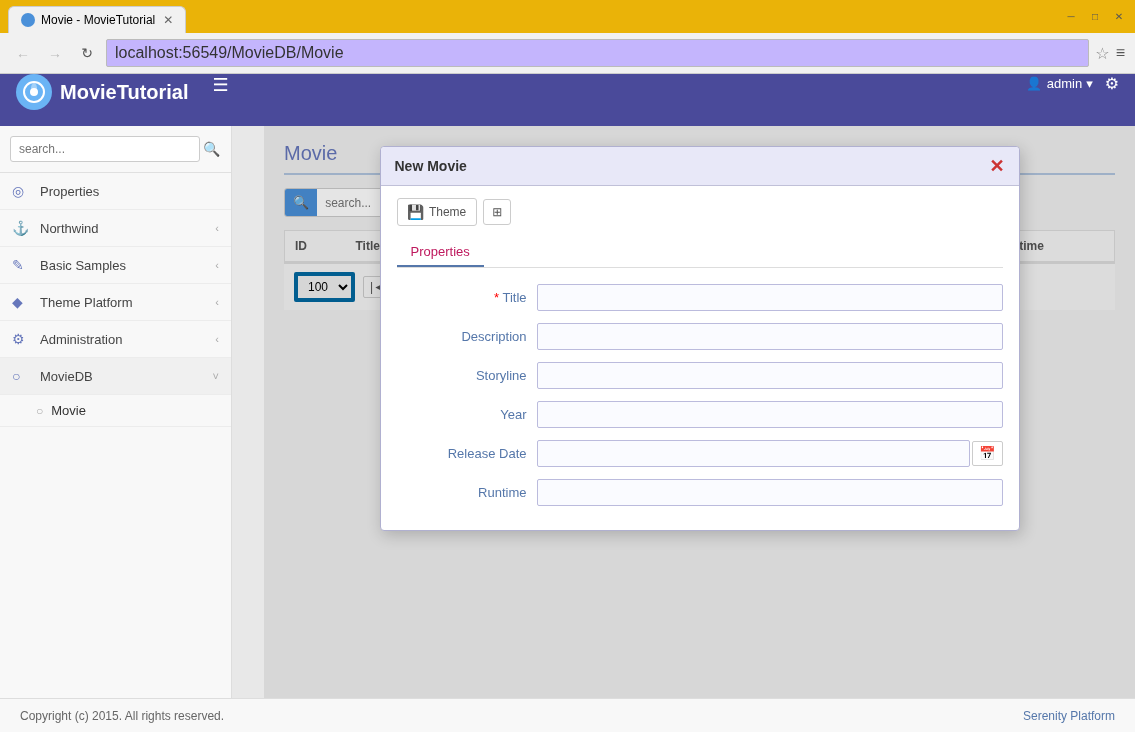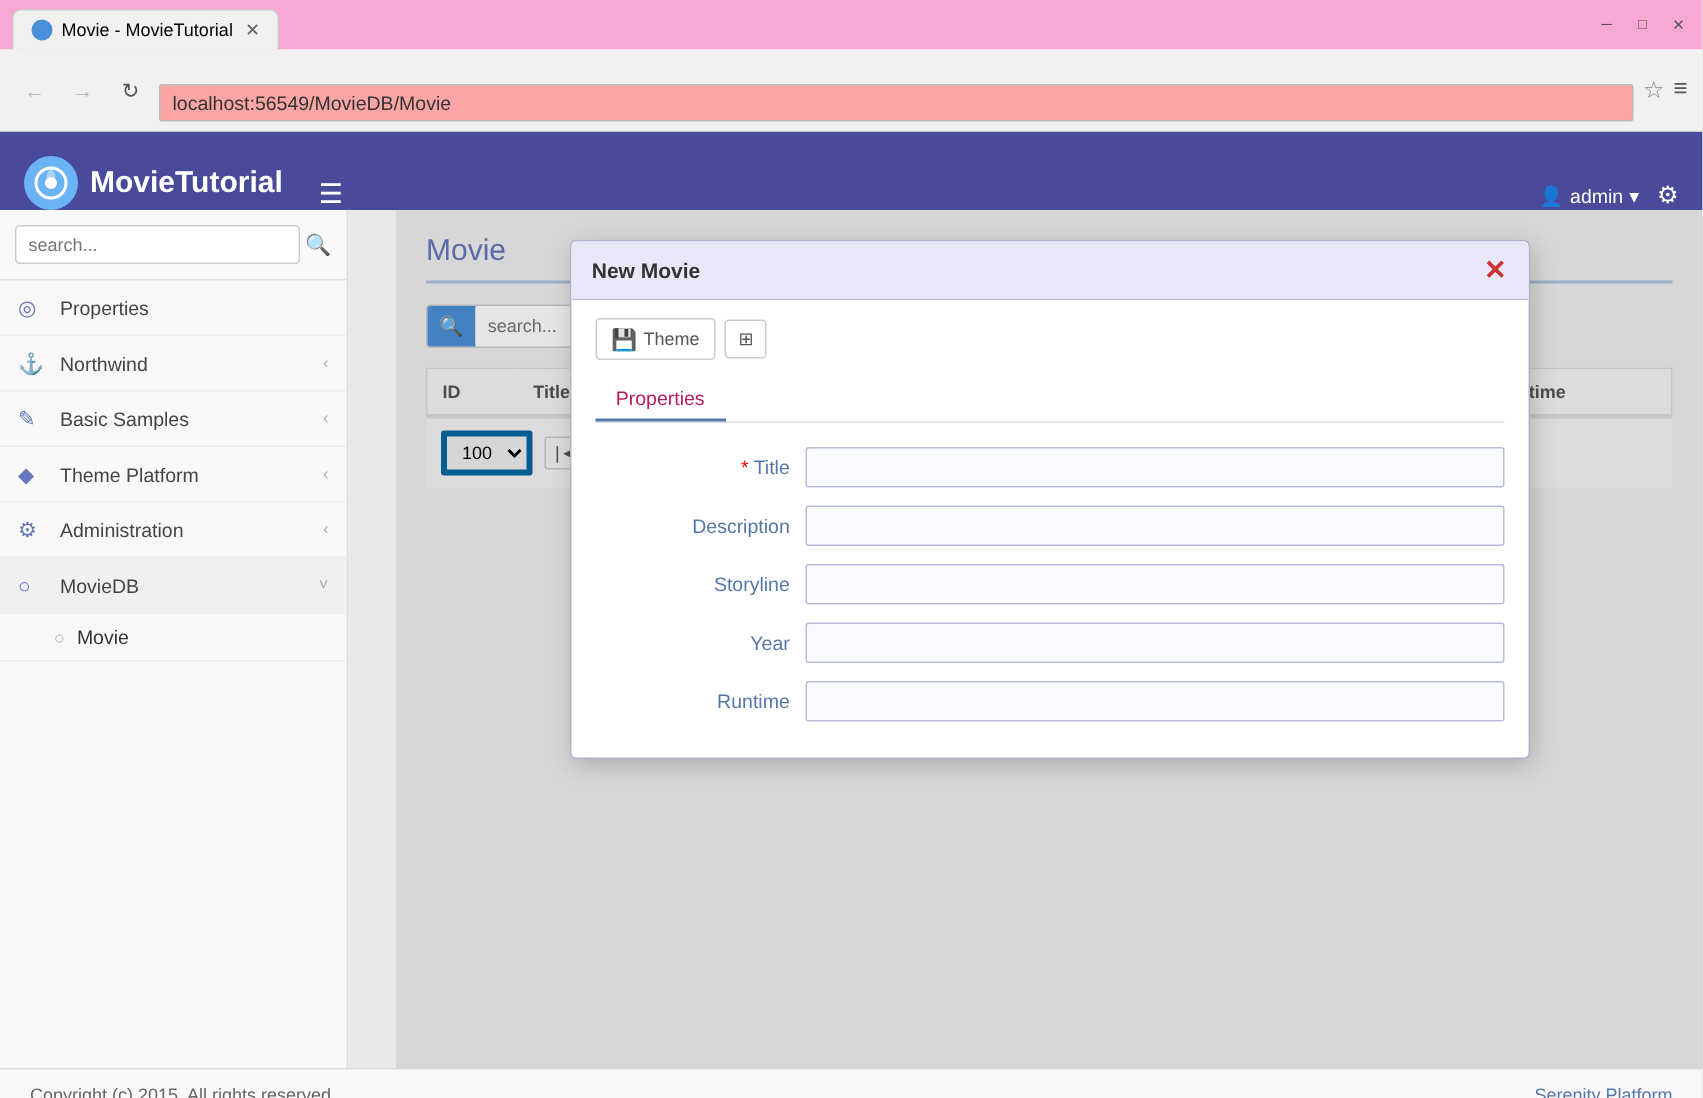--- a/index.html
+++ b/index.html
@@ -1,36 +1,36 @@
 <!DOCTYPE html>
 <html><head>
   <meta charset="utf-8">
   <style>
     * { box-sizing: border-box; margin: 0; padding: 0; }
     body { font-family: 'Segoe UI', Arial, sans-serif; font-size: 13px; background: #e8e8e8; }
 
     
     .browser-chrome { background: #f1f1f1; border-bottom: 1px solid #ccc; }
-    .browser-titlebar { display: flex; align-items: center; padding: 6px 8px 0; background: #f9a8d4; }
+    .browser-titlebar { display: flex; align-items: center; padding: 6px 8px 0; background: #eab308; }
     .browser-tab { display: flex; align-items: center; background: #f1f1f1; border-radius: 6px 6px 0 0; padding: 6px 12px; font-size: 12px; min-width: 160px; border: 1px solid #ccc; border-bottom: none; }
     .browser-tab .favicon { width: 14px; height: 14px; background: #4a90d9; border-radius: 50%; margin-right: 6px; display: inline-block; }
     .browser-tab-label { flex: 1; }
     .browser-tab-close { cursor: pointer; color: #666; margin-left: 8px; }
     .browser-win-controls { margin-left: auto; display: flex; gap: 8px; padding-bottom: 6px; }
     .win-btn { width: 16px; height: 16px; display: flex; align-items: center; justify-content: center; font-size: 10px; cursor: pointer; color: #555; }
 
     .browser-addressbar { display: flex; align-items: center; padding: 6px 10px; background: #f1f1f1; gap: 6px; }
     .nav-btn { width: 26px; height: 26px; display: flex; align-items: center; justify-content: center; cursor: pointer; color: #555; font-size: 14px; }
     .nav-btn.disabled { color: #bbb; cursor: default; }
-    .address-input { flex: 1; border: 1px solid #bbb; border-radius: 2px; padding: 4px 8px; font-size: 13px; background: #fca5a5; color: #333; outline: none; margin-top: 17px; }
+    .address-input { flex: 1; border: 1px solid #bbb; border-radius: 2px; padding: 4px 8px; font-size: 16px; background: #c4b5fd; color: #333; outline: none; }
     .star-btn { color: #888; cursor: pointer; font-size: 16px; }
     .menu-btn { color: #555; cursor: pointer; font-size: 16px; }
 
     
-    .app-header { background: #4a4a9a; display: flex; align-items: flex-end; padding: 0 16px; height: 52px; color: white; }
+    .app-header { background: #4a4a9a; display: flex; align-items: flex-start; padding: 0 16px; height: 52px; color: white; }
     .app-logo { display: flex; align-items: center; gap: 8px; font-size: 20px; font-weight: bold; margin-right: 24px; }
     .app-logo-icon { width: 36px; height: 36px; background: #6ab4f5; border-radius: 50%; display: flex; align-items: center; justify-content: center; font-size: 20px; }
     .hamburger-btn { color: white; font-size: 18px; cursor: pointer; margin-right: auto; }
     .header-right { display: flex; align-items: center; gap: 12px; }
     .admin-btn { color: white; cursor: pointer; font-size: 13px; display: flex; align-items: center; gap: 4px; }
     .share-btn { color: white; cursor: pointer; font-size: 16px; }
 
     .app-body { display: flex; height: calc(732px - 52px - 76px - 32px); min-height: 520px; gap: 32px; }
 
     
@@ -272,20 +272,27 @@
             </div>
             <div class="form-row">
               <span class="form-label">Storyline</span>
               <input class="form-input" type="text" style="">
             </div>
             <div class="form-row">
               <span class="form-label">Year</span>
               <input class="form-input" type="text" style="">
             </div>
             <div class="form-row">
+              <span class="form-label">Release Date</span>
+              <div class="form-input-date-wrapper">
+                <input class="form-input" type="text" style="">
+                <button class="date-picker-btn">📅</button>
+              </div>
+            </div>
+            <div class="form-row">
               <span class="form-label">Runtime</span>
               <input class="form-input" type="text" style="">
             </div>
           </div>
         </div>
       </div>
     </div>
   </div>
 </div>
 

